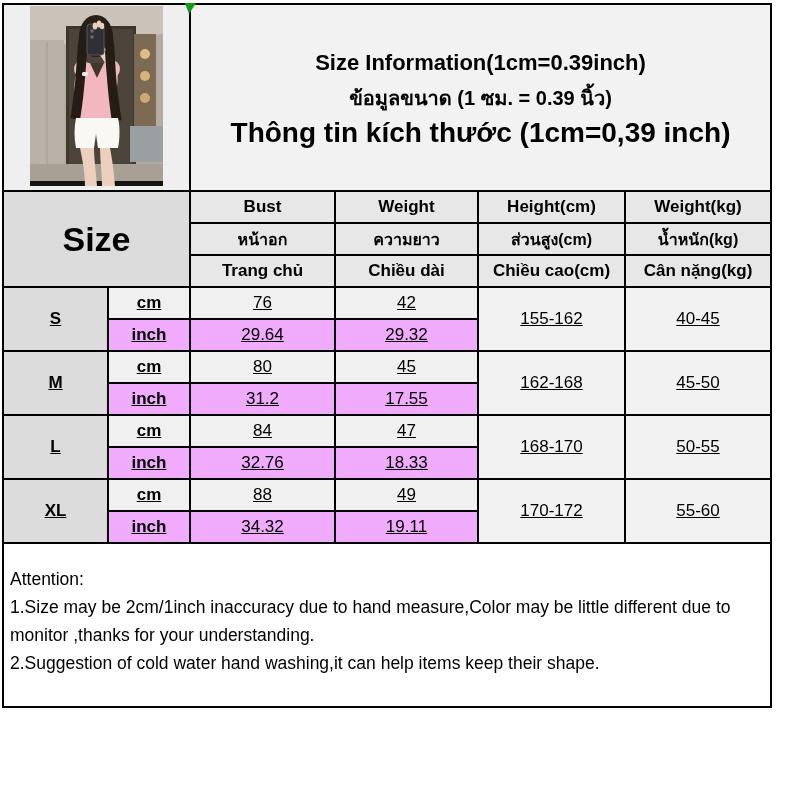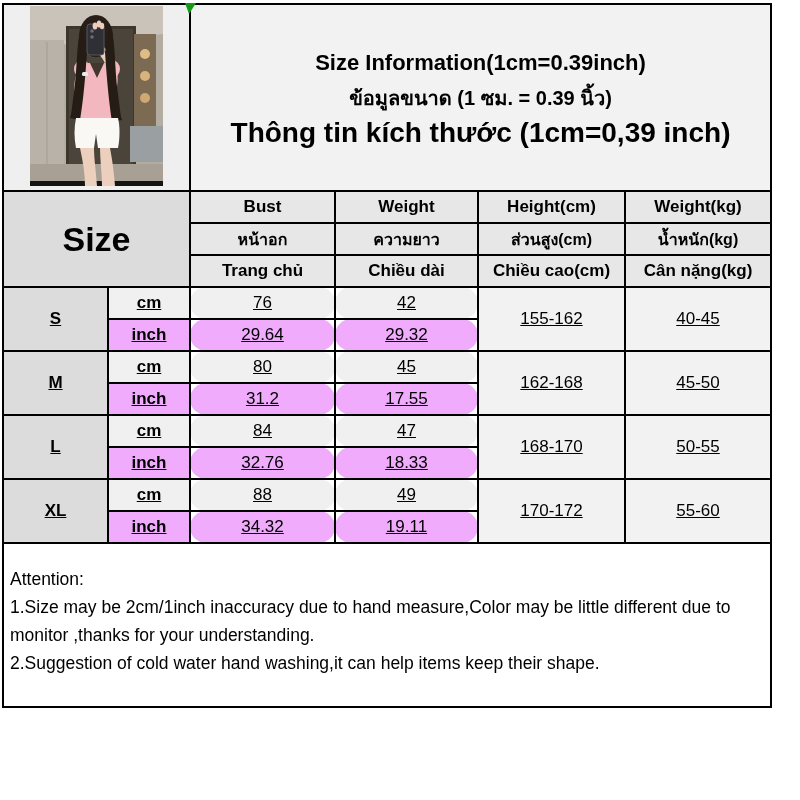--- a/index.html
+++ b/index.html
@@ -19,21 +19,21 @@
   .hrow td { height:32px; text-align:center; vertical-align:middle; background:#e7e7e7; font-weight:bold; font-size:17px; }
   .size-cell { background:#dcdcdc !important; font-size:34px !important; font-weight:bold; text-align:center; vertical-align:middle; }
   .th-text { font-size:16px !important; }
 
   
   .drow td { height:32px; text-align:center; vertical-align:middle; font-size:17px;text-decoration:underline; }
   .size-letter { background:#dcdcdc; font-weight:bold; }
   .cm-row .unit, .cm-row .val { background:#f0f0f0; }
   .inch-row .unit, .inch-row .val { background:#f0abfc; }
   .unit { font-weight:bold; }
-  .val { font-weight:normal; font-stretch:condensed;border-radius:20px; }
+  .val { font-weight:normal; font-stretch:condensed; }
   .range { background:#f2f2f2; font-weight:normal; font-stretch:condensed; }
 
   
   .attention-cell { height:164px; background:#ffffff; vertical-align:top; padding:21px 6px; font-size:17.5px; line-height:28px; }
   .attention-cell div { font-weight:normal; }
 
   
   .green-mark { position:absolute; left:183px; top:0; width:0; height:0;
     border-top:11px solid #129a16; border-left:4px solid transparent; border-right:7px solid transparent; }
 </style>

